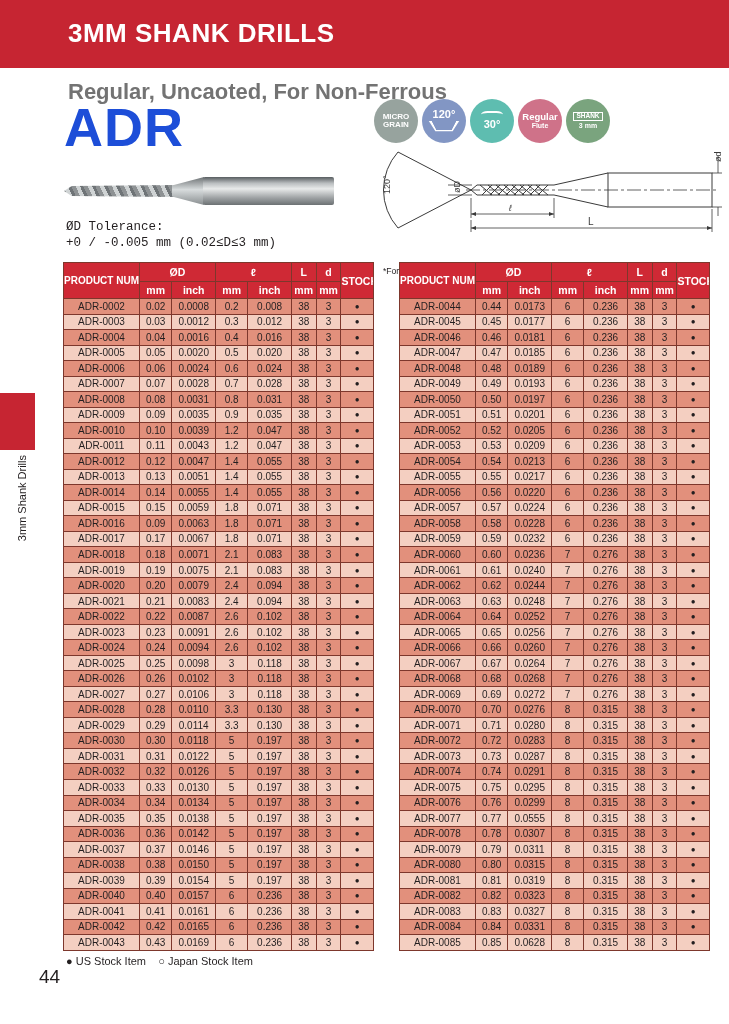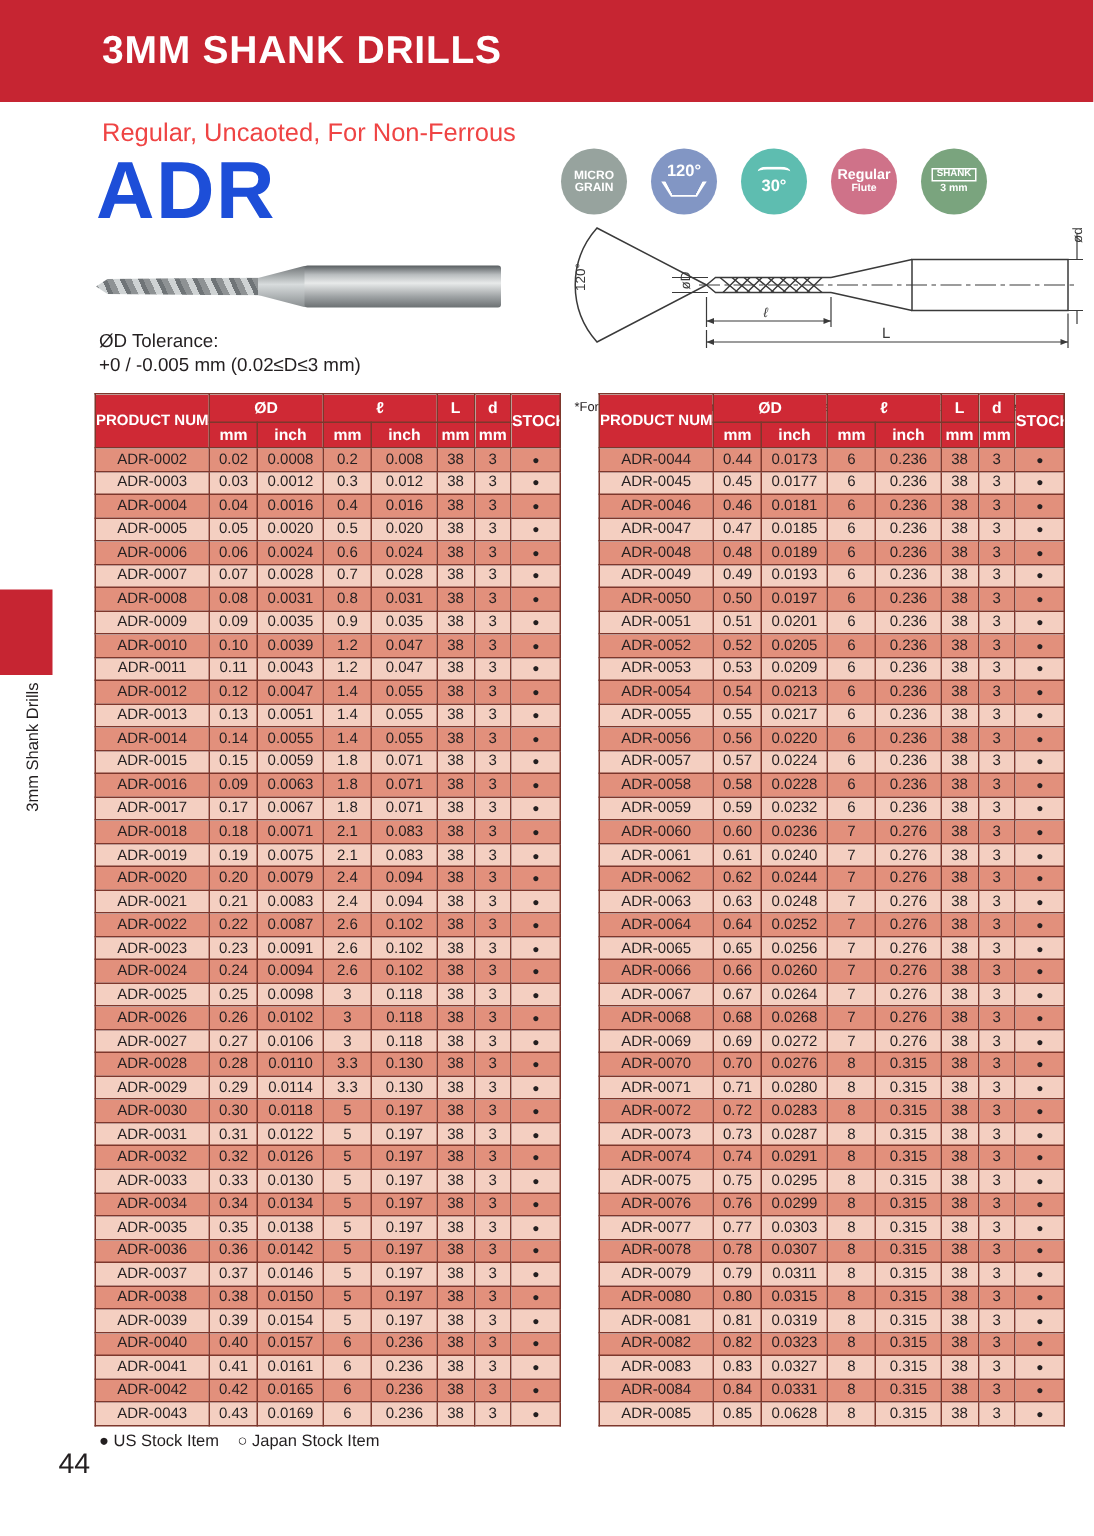--- a/index.html
+++ b/index.html
@@ -10,24 +10,24 @@
   
   .band{position:absolute;left:0;top:0;width:729px;height:68px;background:#c62532;}
   .band-title{position:absolute;left:68px;top:18px;color:#ffffff;font-size:26px;font-weight:bold;letter-spacing:.5px;}
   
   .side-tab{position:absolute;left:0;top:393px;width:35px;height:57px;background:#c62532;}
   .side-label{
     position:absolute;left:16px;top:455px;font-size:11px;color:#231f20;
     writing-mode:vertical-rl;transform:rotate(180deg);white-space:nowrap;
   }
   
-  .subtitle{position:absolute;left:68px;top:79px;color:#ef4444;font-size:17px;font-weight:normal;}
+  .subtitle{position:absolute;left:68px;top:79px;color:#737373;font-size:22px;font-weight:bold;}
   .series{position:absolute;left:64px;top:96px;color:#1d4ed8;font-size:54px;font-weight:bold;letter-spacing:1px;}
   
-  .badges{position:absolute;left:374px;top:99px;display:flex;gap:16px;}
+  .badges{position:absolute;left:374px;top:99px;display:flex;gap:4px;}
   .badge{
     width:44px;height:44px;border-radius:50%;display:flex;flex-direction:column;
     align-items:center;justify-content:center;color:#ffffff;text-align:center;line-height:1.05;
   }
   .badge .b1{font-size:8px;font-weight:bold;}
   .badge .b2{font-size:7px;font-weight:bold;}
   .badge-deg .b1{font-size:11px;}
   .badge .vshape{
     width:18px;height:9px;border-left:2px solid #ffffff;border-right:2px solid #ffffff;
     border-bottom:2px solid #ffffff;transform:perspective(10px) rotateX(-30deg);margin-top:1px;
@@ -43,21 +43,21 @@
   }
   .taper{
     position:absolute;left:108px;top:9px;width:32px;height:28px;background:linear-gradient(#6e7375,#d8dcdd 45%,#898e90);
     clip-path:polygon(0 30%,100% 0,100% 100%,0 70%);
   }
   .shank{
     position:absolute;left:139px;top:9px;width:131px;height:28px;border-radius:2px;
     background:linear-gradient(#585d60,#b9bdbf 22%,#e8eaea 42%,#9da1a3 75%,#6c7173);
   }
   
-  .tol{position:absolute;left:66px;top:220px;font-size:12.5px;line-height:1.25;}
+  .tol{position:absolute;left:66px;top:220px;font-size:12.5px;line-height:1.25;font-family:Liberation Mono, monospace;}
   
   .draw{position:absolute;left:376px;top:146px;}
   .draw-note{position:absolute;left:383px;top:234px;font-size:8.6px;color:#231f20;margin-top:32px;}
   .draw svg text{font-family:"Liberation Sans",sans-serif;}
   
   .dtable{position:absolute;top:262px;border-collapse:collapse;table-layout:fixed;width:311px;}
   .dtable.left{left:63px;} .dtable.right{left:399px;}
   .dtable th,.dtable td{
     border:1px solid #7d372c;padding:0;text-align:center;vertical-align:middle;
     font-size:10px;overflow:hidden;white-space:nowrap;
@@ -966,21 +966,21 @@
         <td>0.0299</td>
         <td>8</td>
         <td>0.315</td>
         <td>38</td>
         <td>3</td>
         <td>●</td>
       </tr>
       <tr>
         <td>ADR-0077</td>
         <td>0.77</td>
-        <td>0.0303</td>
+        <td>0.0555</td>
         <td>8</td>
         <td>0.315</td>
         <td>38</td>
         <td>3</td>
         <td>●</td>
       </tr>
       <tr>
         <td>ADR-0078</td>
         <td>0.78</td>
         <td>0.0307</td>

